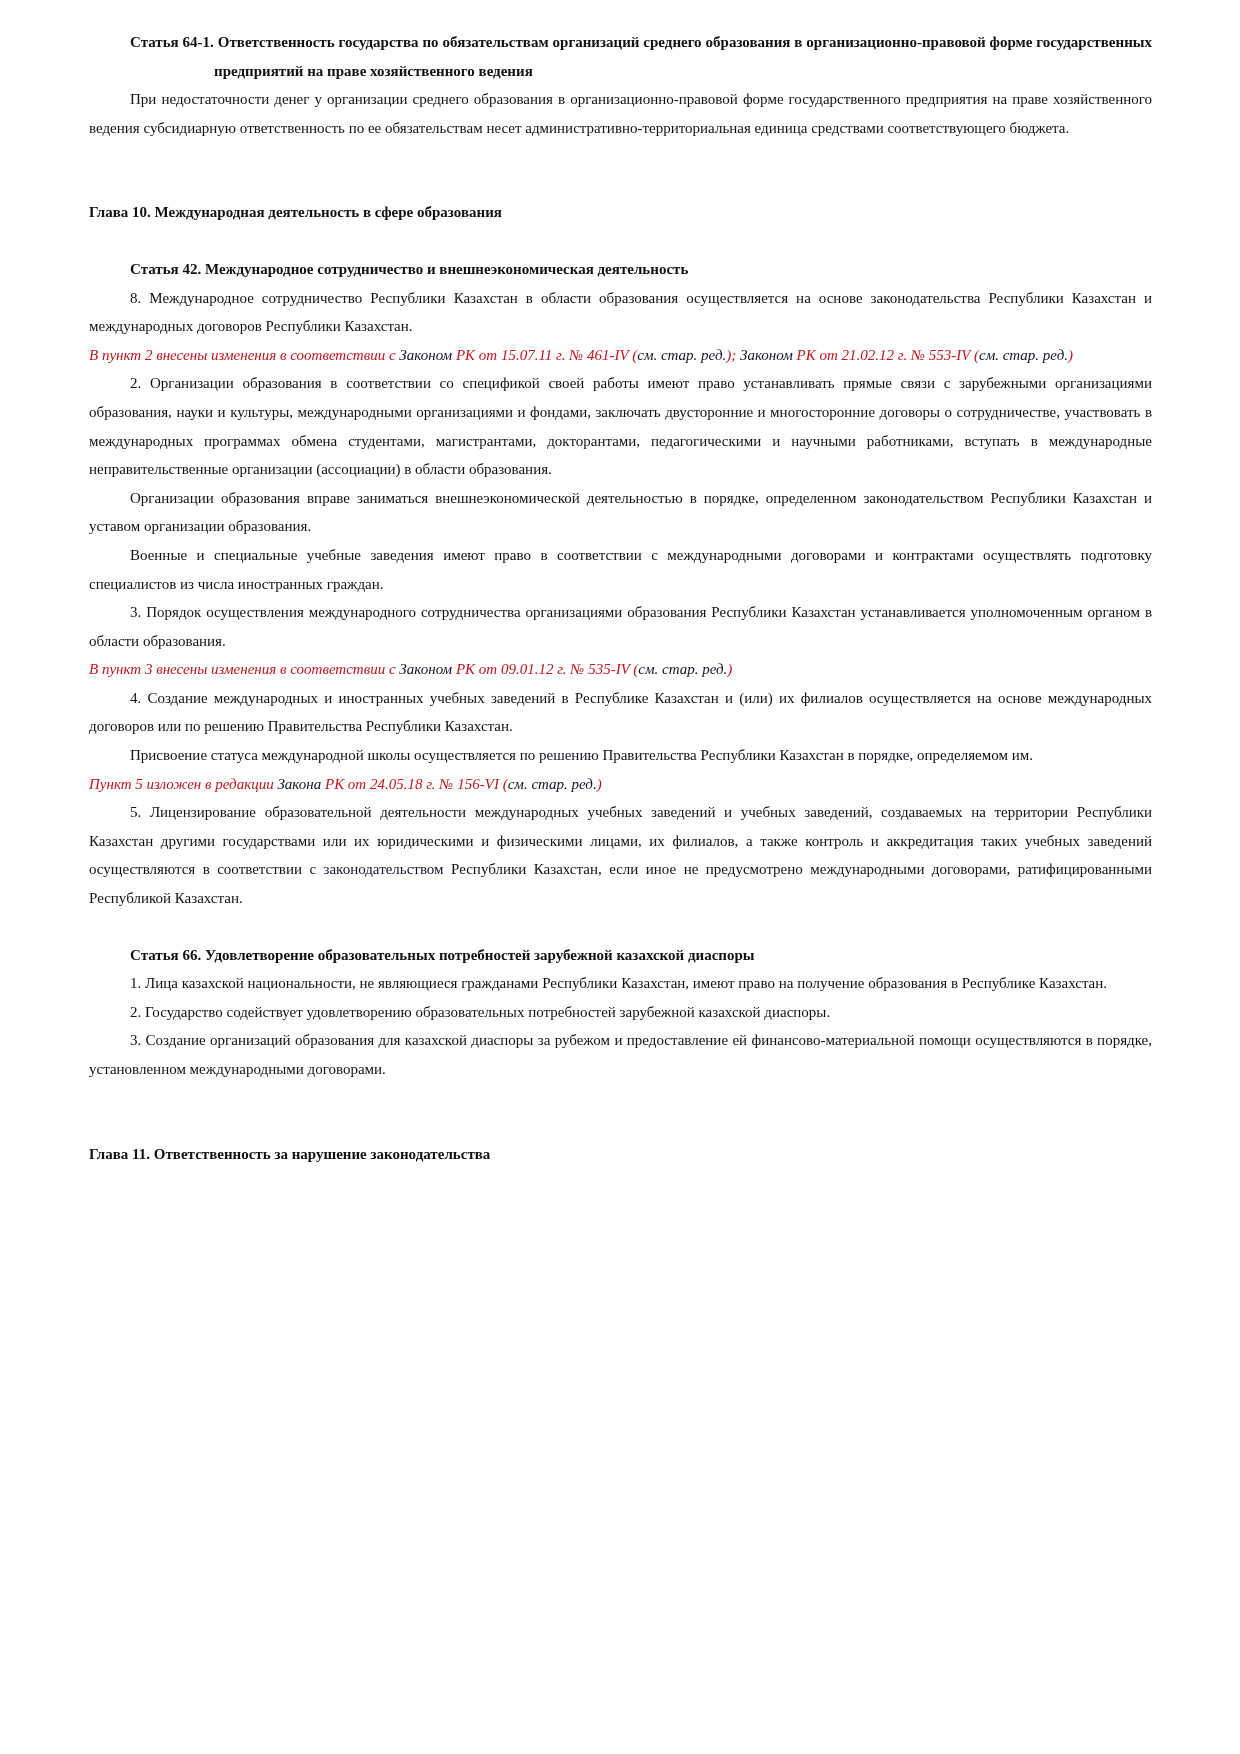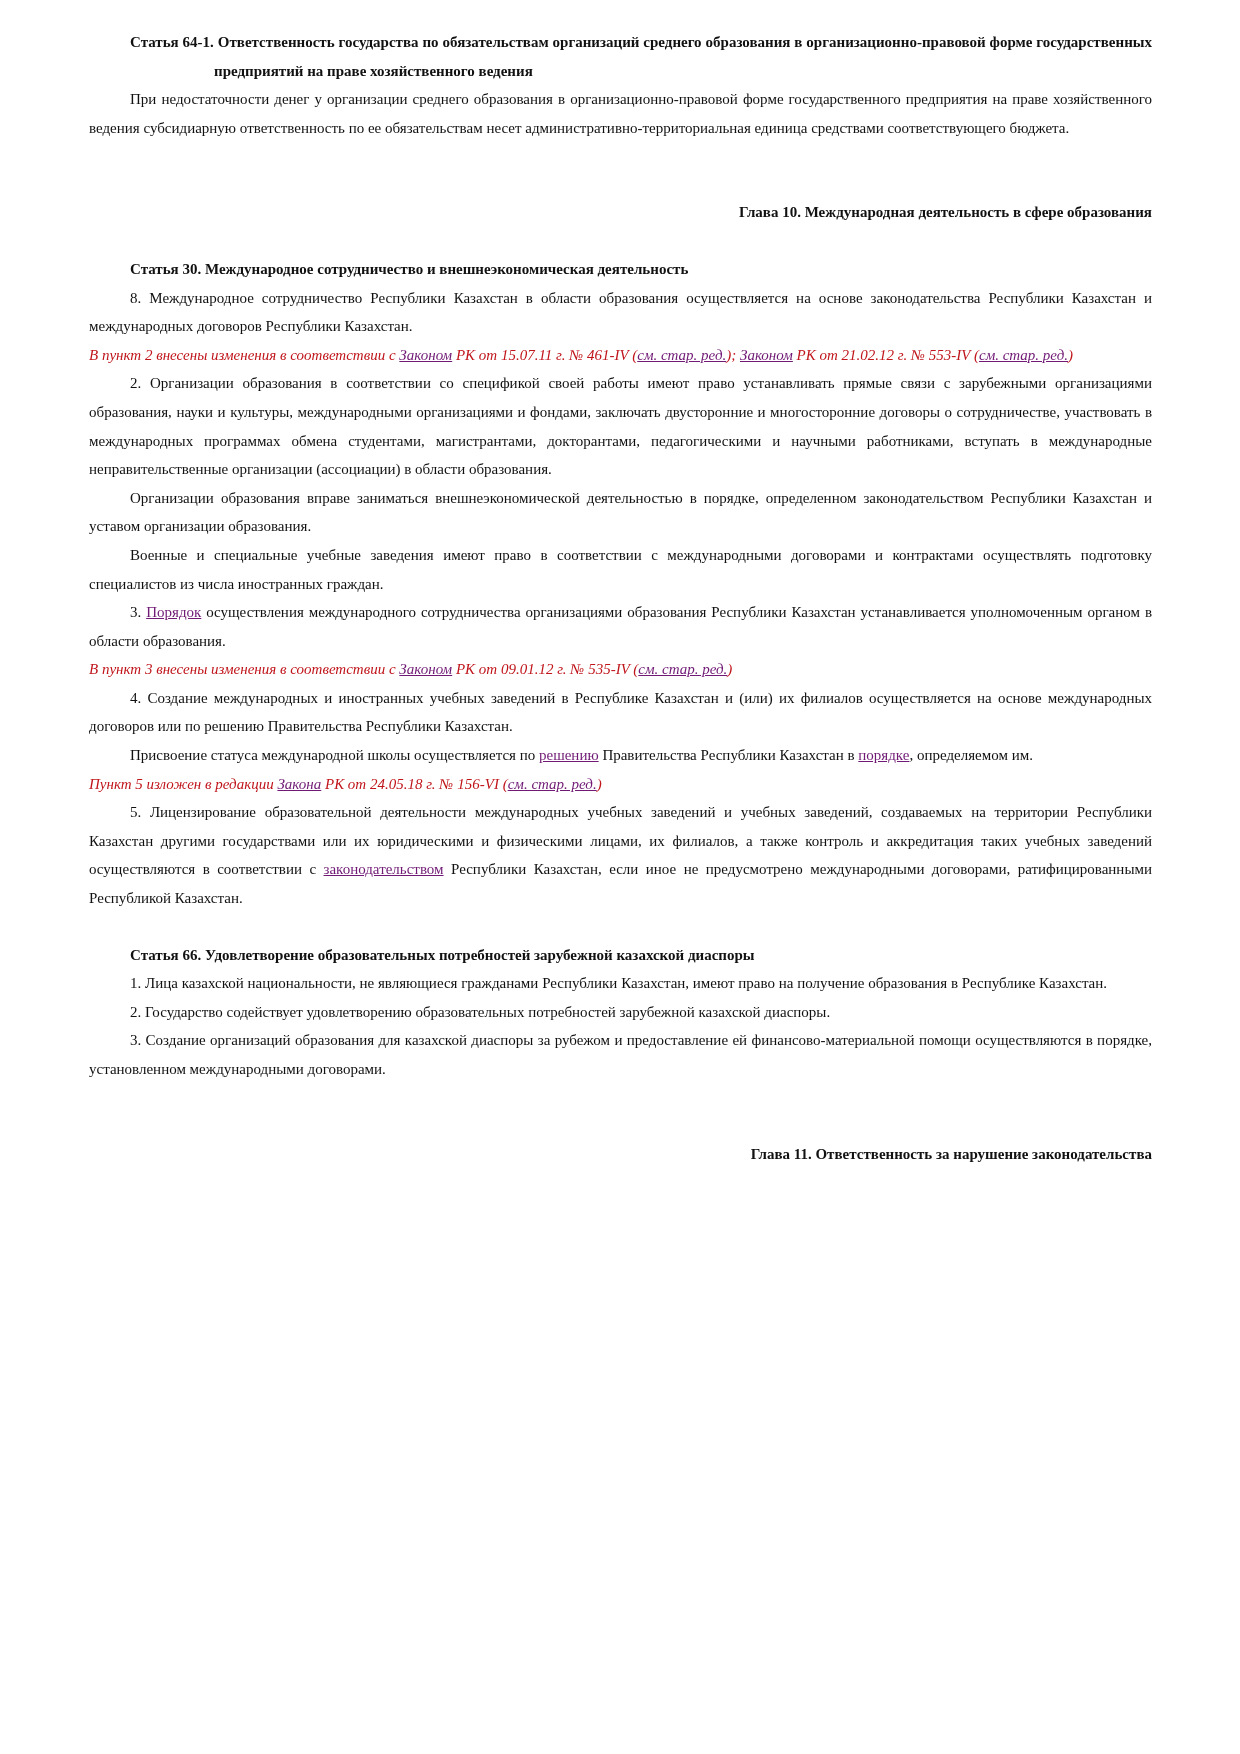--- a/index.html
+++ b/index.html
@@ -7,39 +7,39 @@
   .page {
     position: absolute; left: 89px; top: 28px; width: 1063px;
     font-family: "Liberation Serif", "DejaVu Serif", serif;
     font-size: 15px; line-height: 28.6px; color: #111;
   }
   p { margin: 0; text-align: justify; }
   .indent { text-indent: 41px; }
   .art-title { font-weight: bold; text-align: justify; }
   .art-title.hang { padding-left: 125px; text-indent: -84px; }
   .art-title.first { text-indent: 41px; }
-  .chapter { font-weight: bold; text-align: right; }
+  .chapter { font-weight: bold; text-align: left; }
   .note { color: #c0151b; font-style: italic; }
-  a { color: #701a75; text-decoration: underline; }
+  a { color: #0f172a; }
   .gap1 { height: 28px; }
   .gap2 { height: 56px; }
 </style>
 </head>
 <body>
 
 <div class="page">
 
   <p class="art-title hang">Статья 64-1. Ответственность государства по обязательствам организаций среднего образования в организационно-правовой форме государственных предприятий на праве хозяйственного ведения</p>
   <p class="indent">При недостаточности денег у организации среднего образования в организационно-правовой форме государственного предприятия на праве хозяйственного ведения субсидиарную ответственность по ее обязательствам несет административно-территориальная единица средствами соответствующего бюджета.</p>
 
   <div class="gap2"></div>
   <p class="chapter">Глава 10. Международная деятельность в сфере образования</p>
   <div class="gap1"></div>
 
-  <p class="art-title first">Статья 30. Международное сотрудничество и внешнеэкономическая деятельность</p>
+  <p class="art-title first">Статья 42. Международное сотрудничество и внешнеэкономическая деятельность</p>
   <p class="indent">8. Международное сотрудничество Республики Казахстан в области образования осуществляется на основе законодательства Республики Казахстан и международных договоров Республики Казахстан.</p>
 
   <p class="note">
     <span>В пункт 2 внесены изменения в соответствии с </span><a>Законом</a><span> РК от 15.07.11 г. № 461-IV (</span><a>см. стар. ред.</a><span>); </span><a>Законом</a><span> РК от 21.02.12 г. № 553-IV (</span><a>см. стар. ред.</a><span>)</span>
   </p>
 
   <p class="indent">2. Организации образования в соответствии со спецификой своей работы имеют право устанавливать прямые связи с зарубежными организациями образования, науки и культуры, международными организациями и фондами, заключать двусторонние и многосторонние договоры о сотрудничестве, участвовать в международных программах обмена студентами, магистрантами, докторантами, педагогическими и научными работниками, вступать в международные неправительственные организации (ассоциации) в области образования.</p>
   <p class="indent">Организации образования вправе заниматься внешнеэкономической деятельностью в порядке, определенном законодательством Республики Казахстан и уставом организации образования.</p>
   <p class="indent">Военные и специальные учебные заведения имеют право в соответствии с международными договорами и контрактами осуществлять подготовку специалистов из числа иностранных граждан.</p>
 

